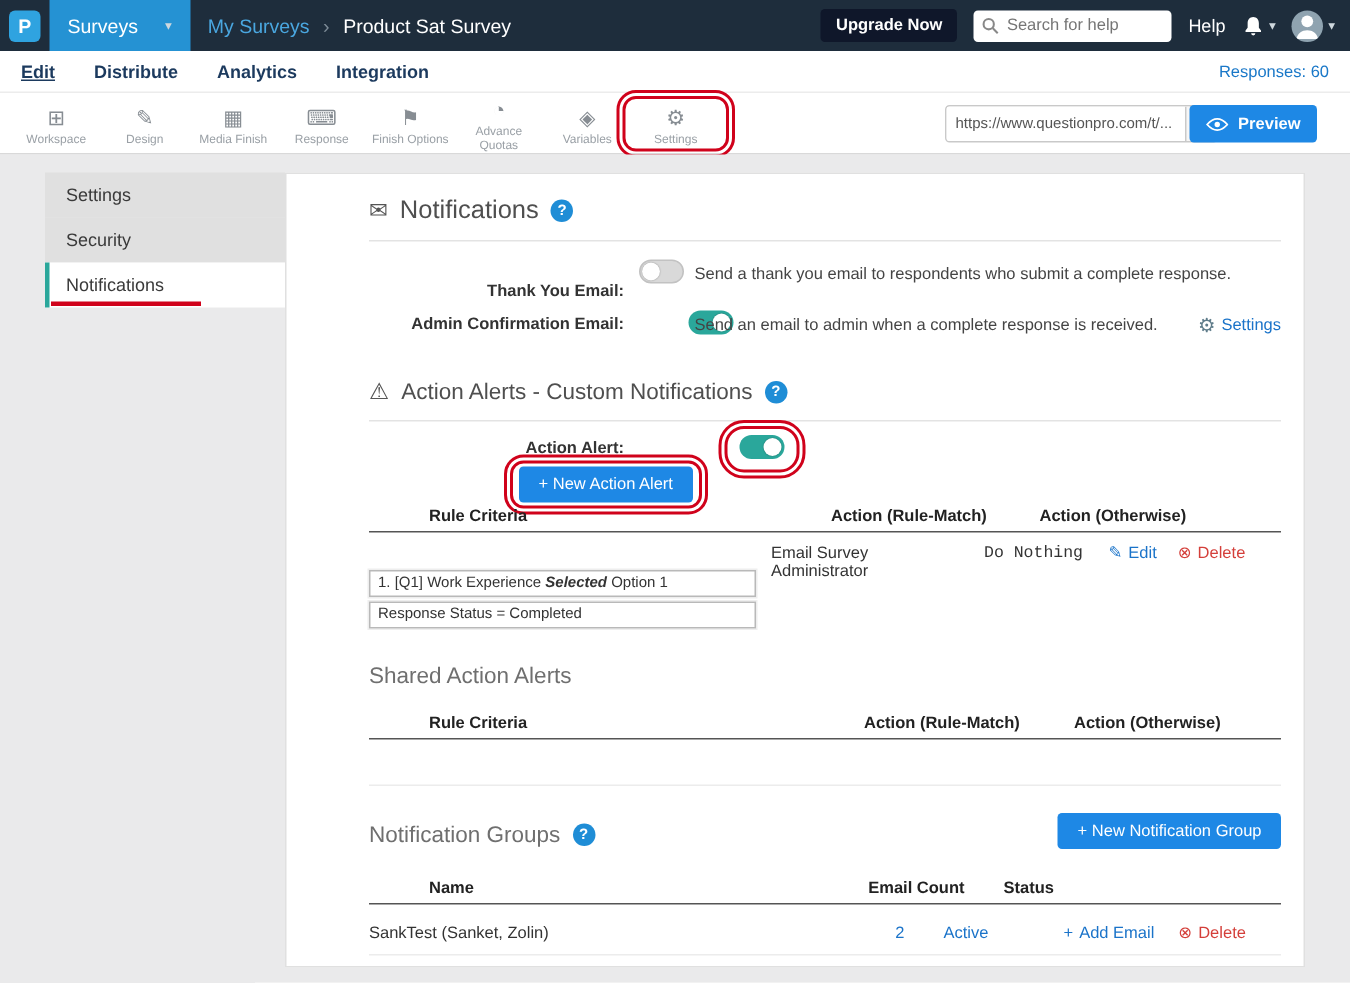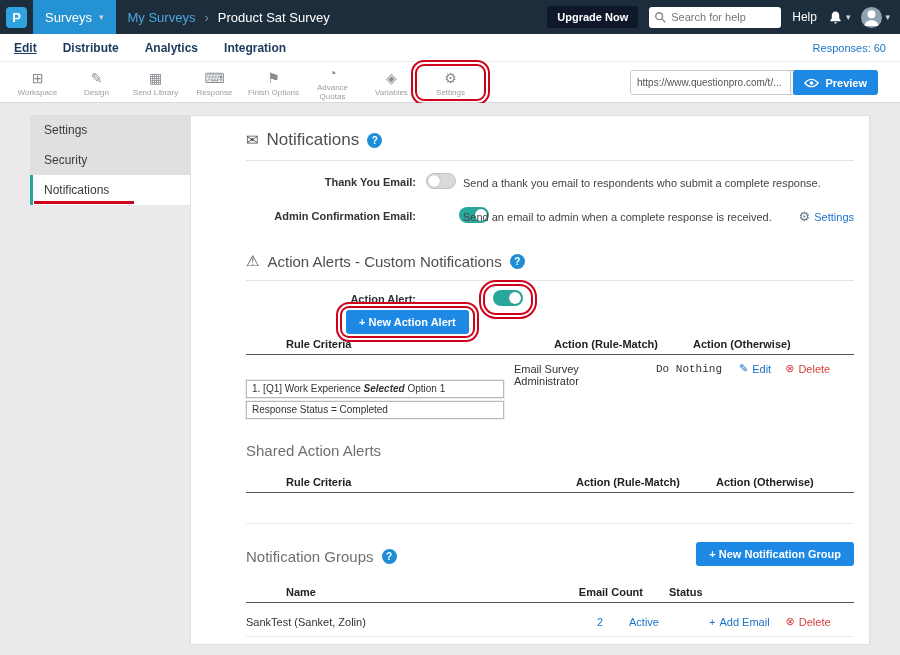--- a/index.html
+++ b/index.html
@@ -2,21 +2,21 @@
 <html><head>
 <meta charset="utf-8">
 <style>
   * { margin:0; padding:0; box-sizing:border-box; }
   html,body { width:900px; height:655px; }
   body { font-family:"Liberation Sans", sans-serif; background:#eaeaeb; position:relative; overflow:hidden; font-size:12px; }
 
   
   .topbar { position:absolute; top:0; left:0; right:0; height:34px; background:#1e2d3c; display:flex; align-items:center; padding-left:6px; z-index:5; }
   .logo { width:21px; height:21px; background:#2fa3e0; border-radius:4px; color:#fff; font-weight:bold; font-size:13px; text-align:center; line-height:21px; margin-right:6px; flex:none; }
-  .surveys-btn { height:34px; background:#2592d3; color:#fff; font-size:13px; display:flex; align-items:center; gap:7px; padding:0 12px; cursor:pointer; flex:none; }
+  .surveys-btn { height:34px; background:#2592d3; color:#fff; font-size:13px; display:flex; align-items:center; gap:18px; padding:0 12px; cursor:pointer; flex:none; }
   .crumbs { display:flex; align-items:center; gap:9px; margin-left:12px; font-size:13px; }
   .crumb-parent { color:#4aa7e0; cursor:pointer; }
   .crumb-sep { color:#7d8b97; }
   .crumb-current { color:#fff; }
   .top-right { margin-left:auto; display:flex; align-items:center; gap:11px; padding-right:10px; }
   .upgrade-btn { background:#0f172a; color:#fff; font-size:11px; font-weight:bold; border:none; border-radius:3px; padding:5px 10px; cursor:pointer; font-family:inherit; }
   .search-box { position:relative; }
   .search-box input { width:132px; height:21px; border:none; border-radius:3px; font-size:11px; padding:0 6px 0 22px; color:#333; font-family:inherit; }
   .search-icon-wrap { position:absolute; left:5px; top:4px; line-height:0; }
   .help-label { color:#fff; font-size:12px; cursor:pointer; }
@@ -65,21 +65,21 @@
   .toggle .knob { width:12px; height:12px; border-radius:50%; background:#fff; position:absolute; top:2px; box-shadow:0 0 1px rgba(0,0,0,.4); }
   .toggle.on { background:#2aa79b; }
   .toggle.on .knob { right:2px; }
   .toggle.off { background:#d9d9d9; border:1px solid #c2c2c2; }
   .toggle.off .knob { left:1px; top:1px; }
 
   .link-blue { color:#1a73c9; font-size:11px; cursor:pointer; display:inline-flex; align-items:center; gap:4px; }
   .link-red { color:#d43f3a; font-size:11px; cursor:pointer; display:inline-flex; align-items:center; gap:4px; }
   .gear-glyph { color:#607d8b; font-size:13px; }
 
-  .btn-blue { background:#1e88e5; color:#fff; font-size:11px; font-weight:bold; border:none; border-radius:3px; height:24px; line-height:24px; padding:0 13px; cursor:pointer; font-family:inherit; }
+  .btn-blue { background:#1e88e5; color:#fff; font-size:11px; font-weight:normal; border:none; border-radius:3px; height:24px; line-height:24px; padding:0 13px; cursor:pointer; font-family:inherit; }
 
   .th { font-size:11px; font-weight:bold; color:#222;margin-left:40px; }
   .td { font-size:11px; color:#333; }
   .crit-box { left:55px; width:258px; height:18px; border:1px solid #b9b9b9; box-shadow:0 0 0 1px #eee; font-size:10px; color:#333; line-height:16px; padding:0 5px; white-space:nowrap; overflow:hidden; background:#fff; }
   .em-bi { font-weight:bold; font-style:italic; }
   .muted-title { font-size:15px; color:#6f6f6f; }
 
   
   .ann { position:absolute; border:2px solid #d0021b; border-radius:9px; pointer-events:none; }
   .ann.dbl { outline:2px solid #d0021b; outline-offset:2px; }
@@ -143,21 +143,21 @@
   <div class="tool-item">
     <div class="ticon">⊞</div>
     <div class="tlabel">Workspace</div>
   </div>
   <div class="tool-item">
     <div class="ticon">✎</div>
     <div class="tlabel">Design</div>
   </div>
   <div class="tool-item">
     <div class="ticon">▦</div>
-    <div class="tlabel">Send Library</div>
+    <div class="tlabel">Media Finish</div>
   </div>
   <div class="tool-item">
     <div class="ticon">⌨</div>
     <div class="tlabel">Response</div>
   </div>
   <div class="tool-item">
     <div class="ticon">⚑</div>
     <div class="tlabel">Finish Options</div>
   </div>
   <div class="tool-item">
@@ -203,21 +203,21 @@
   <div class="panel">
 
     
     <div class="abs sec-head" style="left:55px; top:14px;">
       <span class="sec-icon">✉</span>
       <span class="sec-title">Notifications</span>
       <span class="help-circle">?</span>
     </div>
     <div class="abs hrline" style="top:44px;"></div>
 
-    <div class="abs form-label" style="top:60px;">Thank You Email:</div>
+    <div class="abs form-label" style="top:72px;">Thank You Email:</div>
     <span class="abs toggle off" style="left:235px; top:57px;"><span class="knob"></span></span>
     <div class="abs form-desc" style="top:61px;">Send a thank you email to respondents who submit a complete response.</div>
 
     <div class="abs form-label" style="top:94px;">Admin Confirmation Email:</div>
     <span class="abs toggle on" style="left:235px; top:91px;"><span class="knob"></span></span>
     <div class="abs form-desc" style="top:95px;">Send an email to admin when a complete response is received.</div>
     <span class="abs link-blue" style="right:15px; top:93px;">
       <span class="gear-glyph">⚙</span>
       <span>Settings</span>
     </span>

